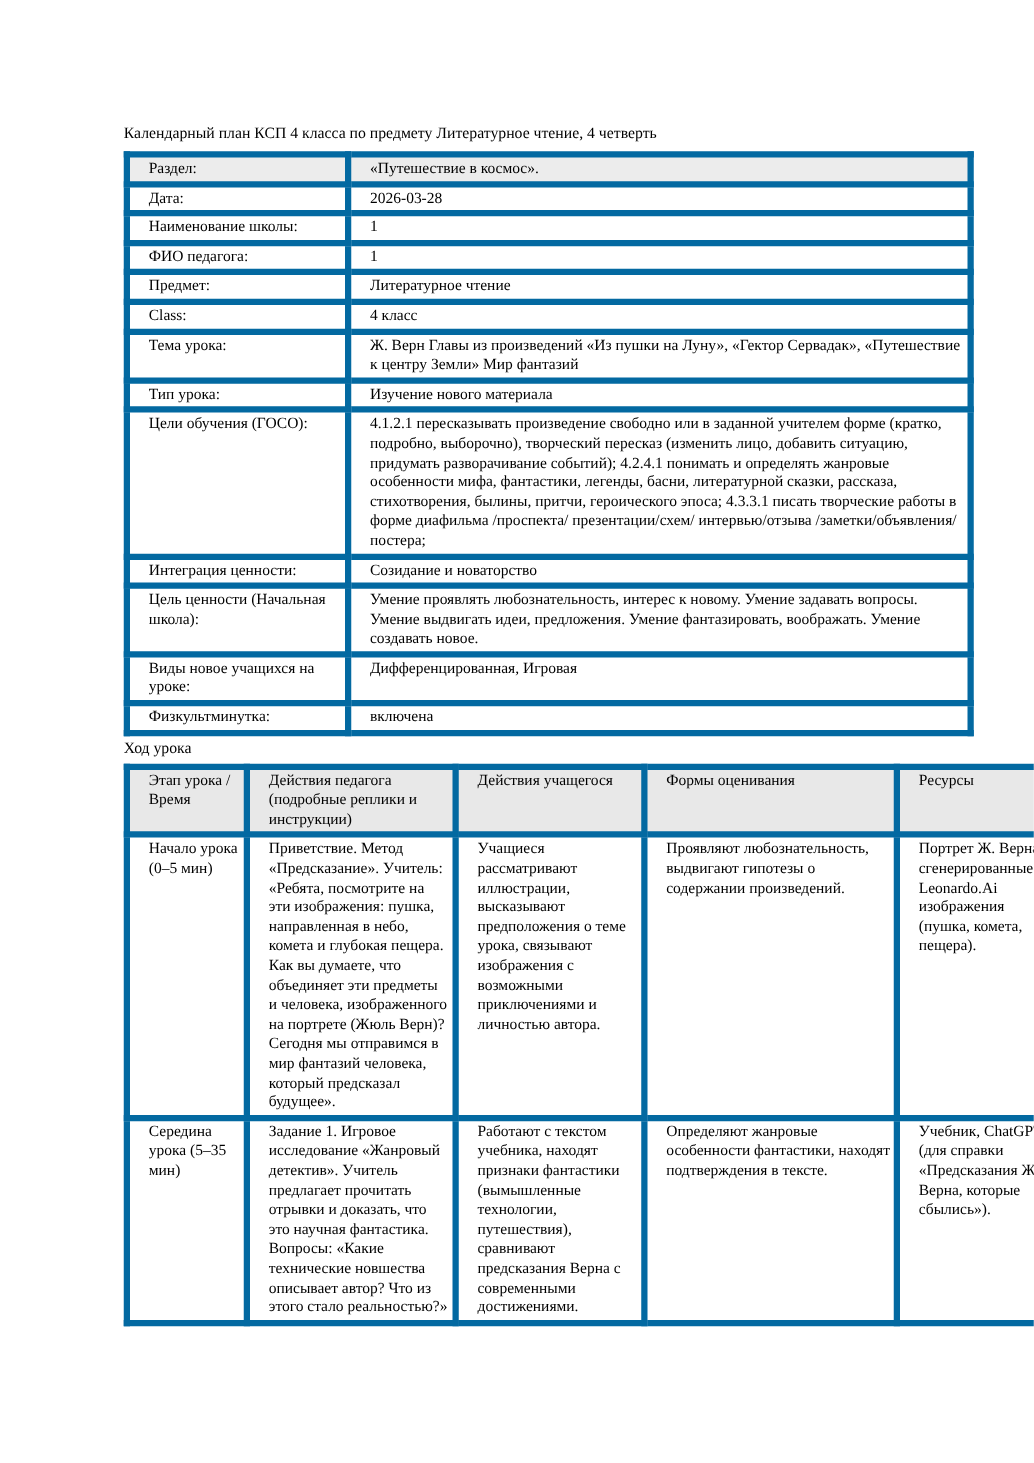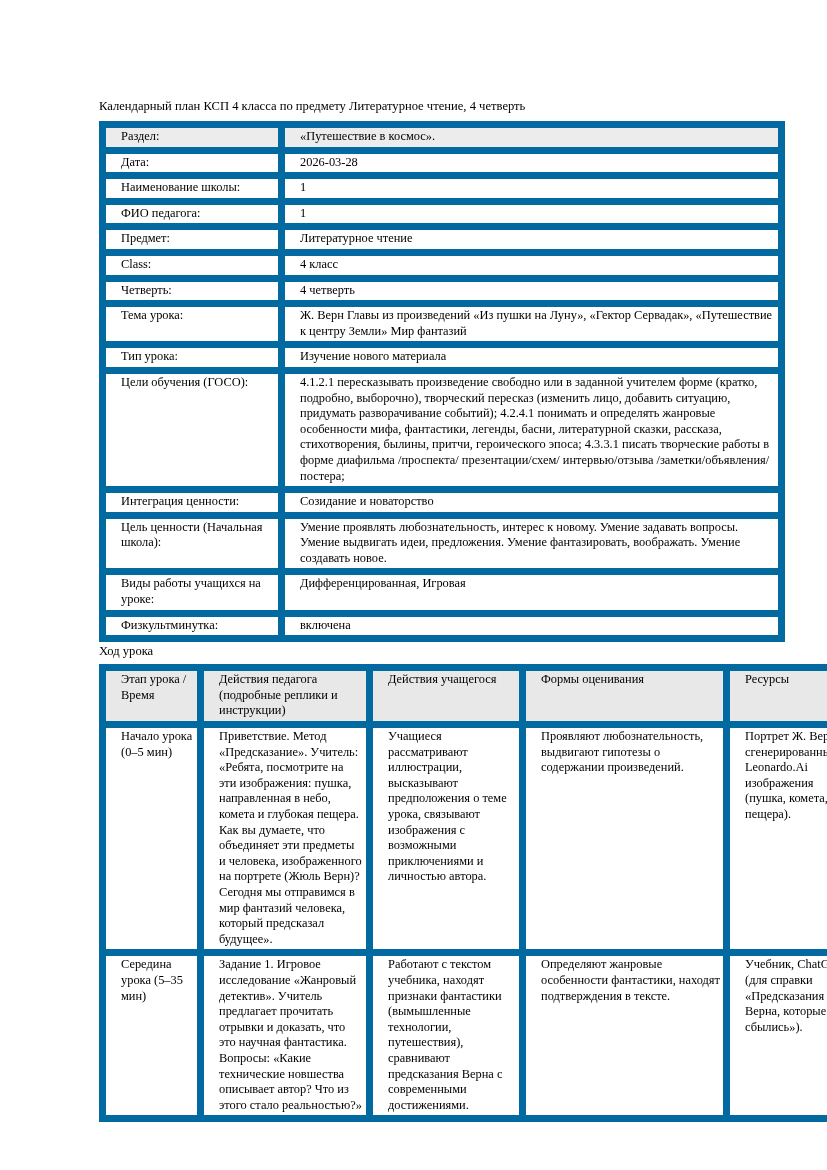--- a/index.html
+++ b/index.html
@@ -40,21 +40,21 @@
     font-size: 12.6px;
     line-height: 16px;
     margin: 1px 0 5px 0;
   }
   table {
     border-collapse: collapse;
     width: 629px;
     table-layout: fixed;
   }
   table td, table th {
-    border: 7px solid #0369a1;
+    border: 5px solid #0369a1;
     vertical-align: top;
     padding: 1px 3px 2px 15px;
     font-size: 12.4px;
     line-height: 15.6px;
     font-weight: normal;
     text-align: left;
     word-wrap: break-word;
     overflow-wrap: break-word;
     hyphens: none;
   }
@@ -99,45 +99,41 @@
         </tr>
         <tr>
           <td class="c-label">Предмет:</td>
           <td class="c-value">Литературное чтение</td>
         </tr>
         <tr>
           <td class="c-label">Class:</td>
           <td class="c-value">4 класс</td>
         </tr>
         <tr>
-          <td class="c-label">Четверть:</td>
-          <td class="c-value">4 четверть</td>
-        </tr>
-        <tr>
           <td class="c-label">Тема урока:</td>
           <td class="c-value">Ж. Верн Главы из произведений «Из пушки на Луну», «Гектор Сервадак», «Путешествие к центру Земли» Мир фантазий</td>
         </tr>
         <tr>
           <td class="c-label">Тип урока:</td>
           <td class="c-value">Изучение нового материала</td>
         </tr>
         <tr>
           <td class="c-label">Цели обучения (ГОСО):</td>
           <td class="c-value">4.1.2.1 пересказывать произведение свободно или в заданной учителем форме (кратко, подробно, выборочно), творческий пересказ (изменить лицо, добавить ситуацию, придумать разворачивание событий); 4.2.4.1 понимать и определять жанровые особенности мифа, фантастики, легенды, басни, литературной сказки, рассказа, стихотворения, былины, притчи, героического эпоса; 4.3.3.1 писать творческие работы в форме диафильма /проспекта/ презентации/схем/ интервью/отзыва /заметки/объявления/ постера;</td>
         </tr>
         <tr>
           <td class="c-label">Интеграция ценности:</td>
           <td class="c-value">Созидание и новаторство</td>
         </tr>
         <tr>
           <td class="c-label">Цель ценности (Начальная школа):</td>
           <td class="c-value">Умение проявлять любознательность, интерес к новому. Умение задавать вопросы. Умение выдвигать идеи, предложения. Умение фантазировать, воображать. Умение создавать новое.</td>
         </tr>
         <tr>
-          <td class="c-label">Виды работы учащихся на уроке:</td>
+          <td class="c-label">Виды новое учащихся на уроке:</td>
           <td class="c-value tall-pad">Дифференцированная, Игровая</td>
         </tr>
         <tr>
           <td class="c-label">Физкультминутка:</td>
           <td class="c-value">включена</td>
         </tr>
       </tbody>
     </table>
 
     <div class="section-label">Ход урока</div>

